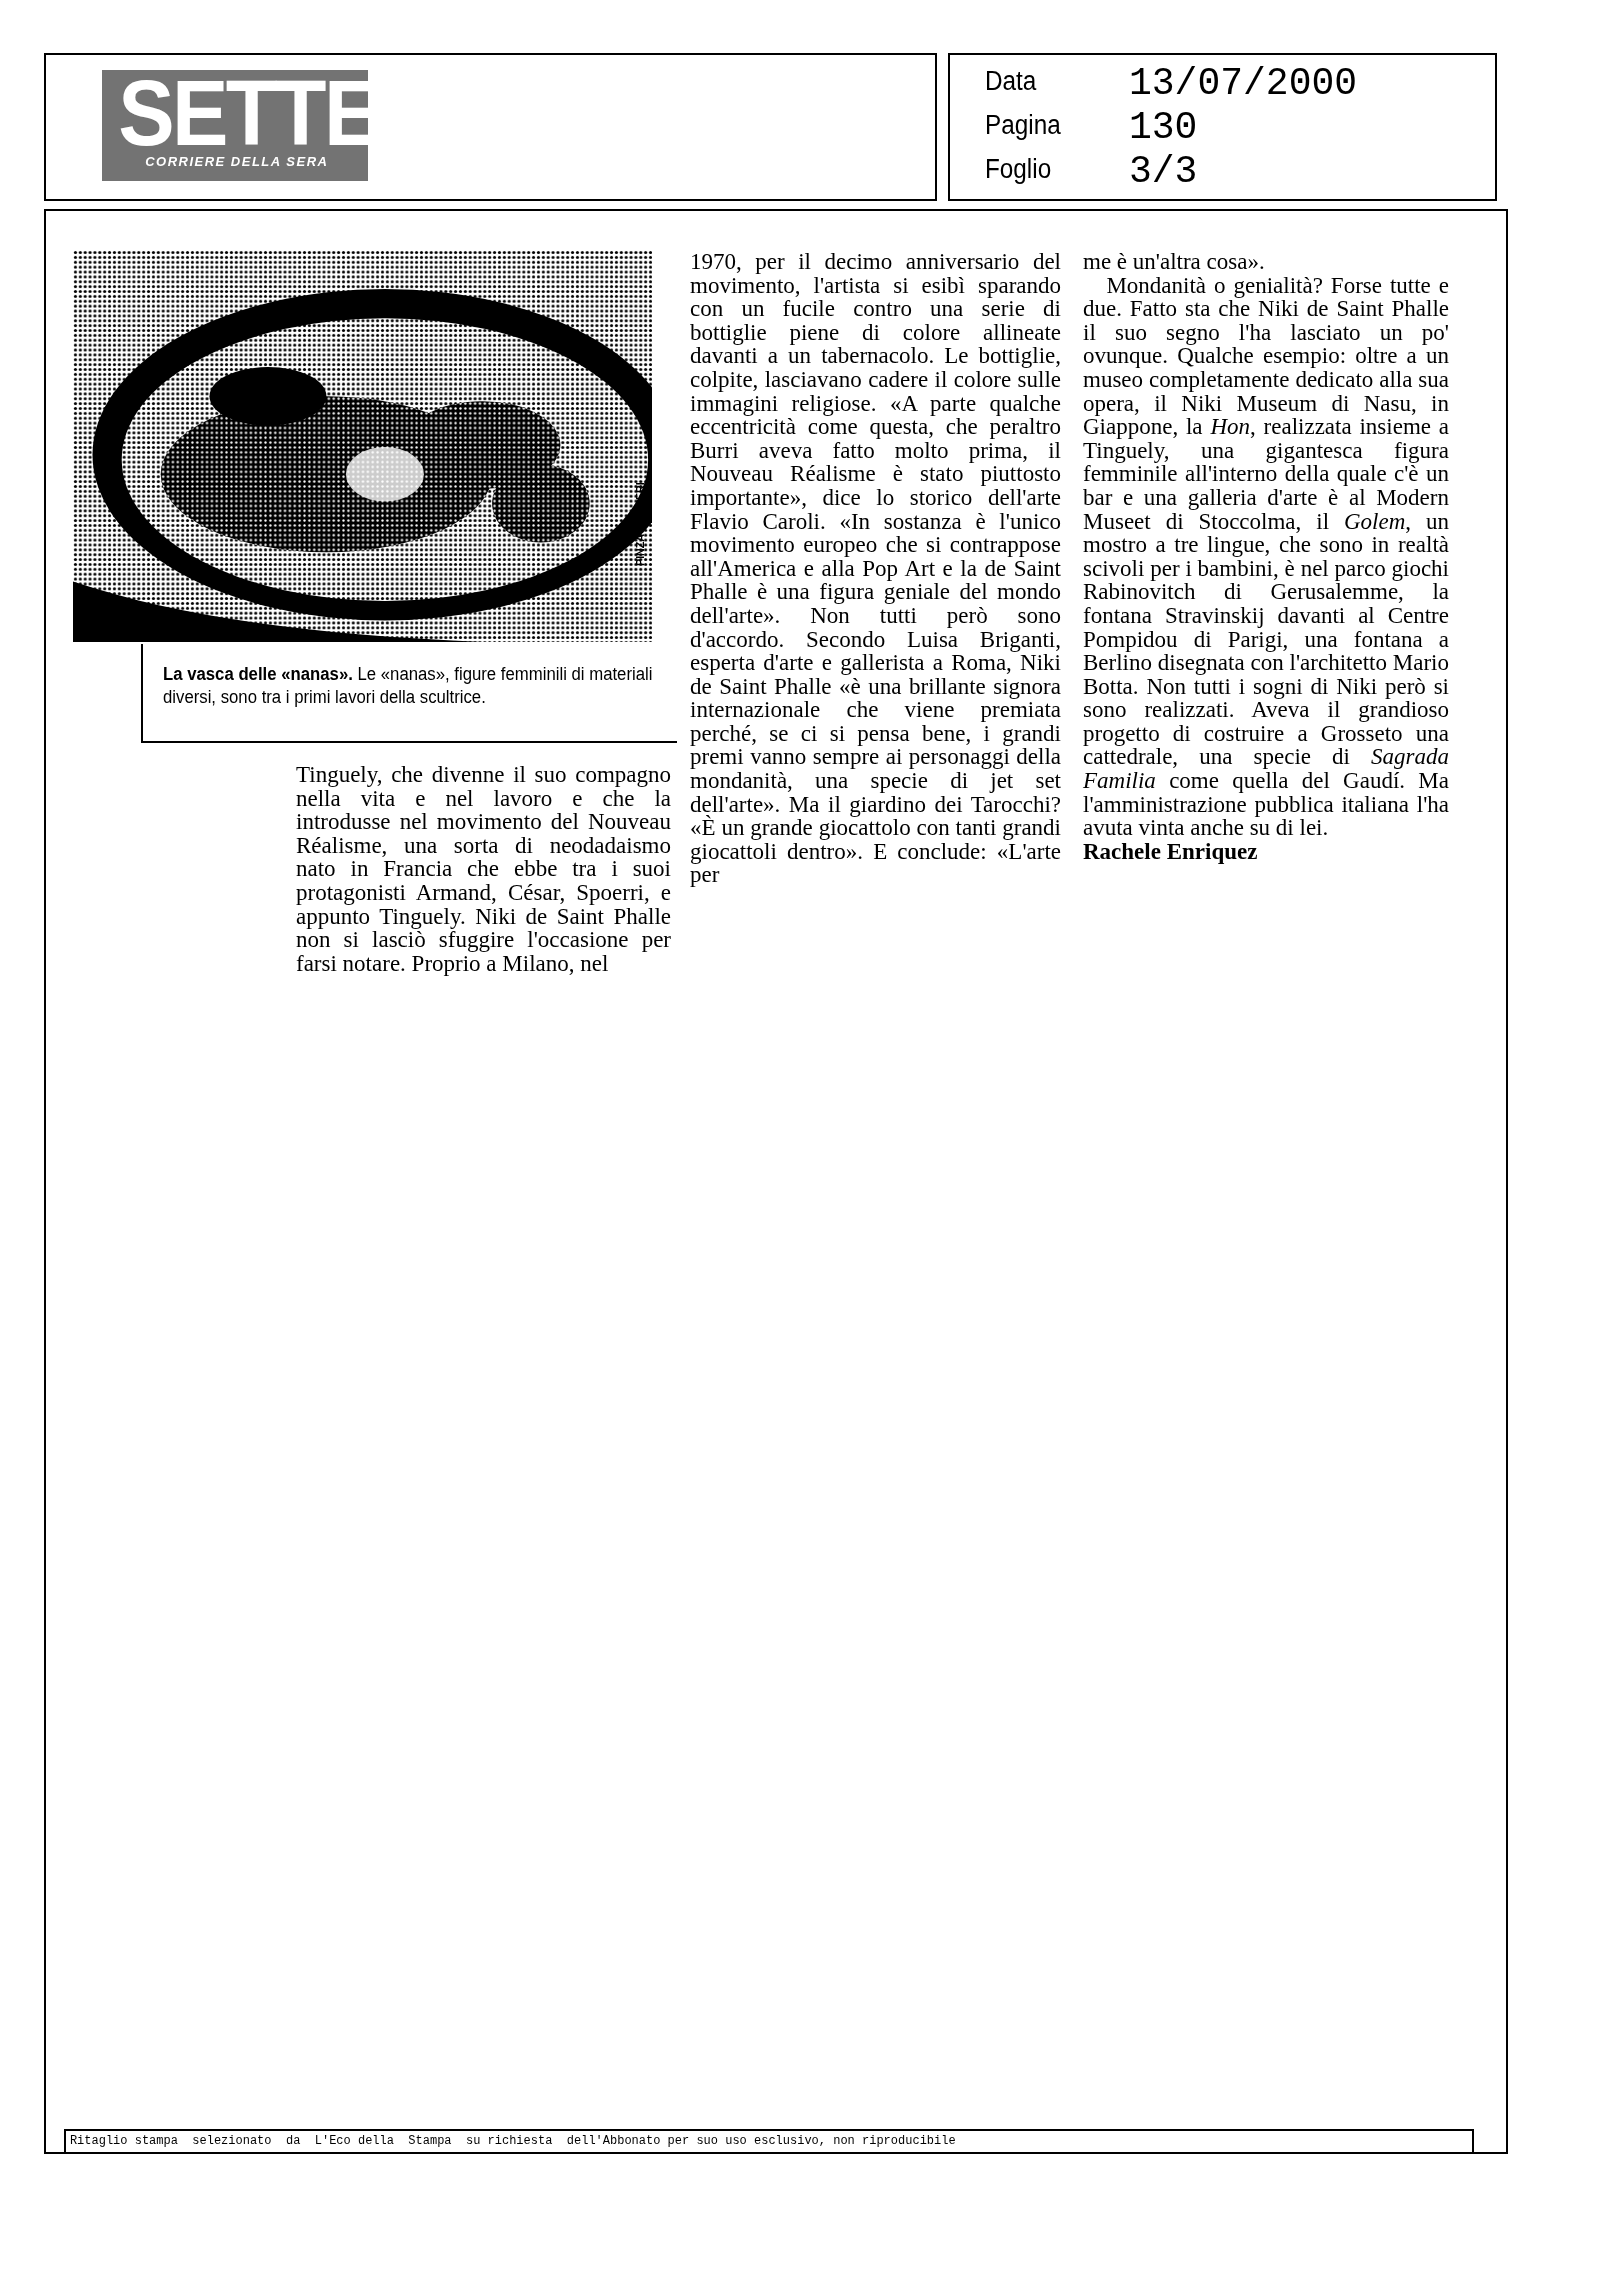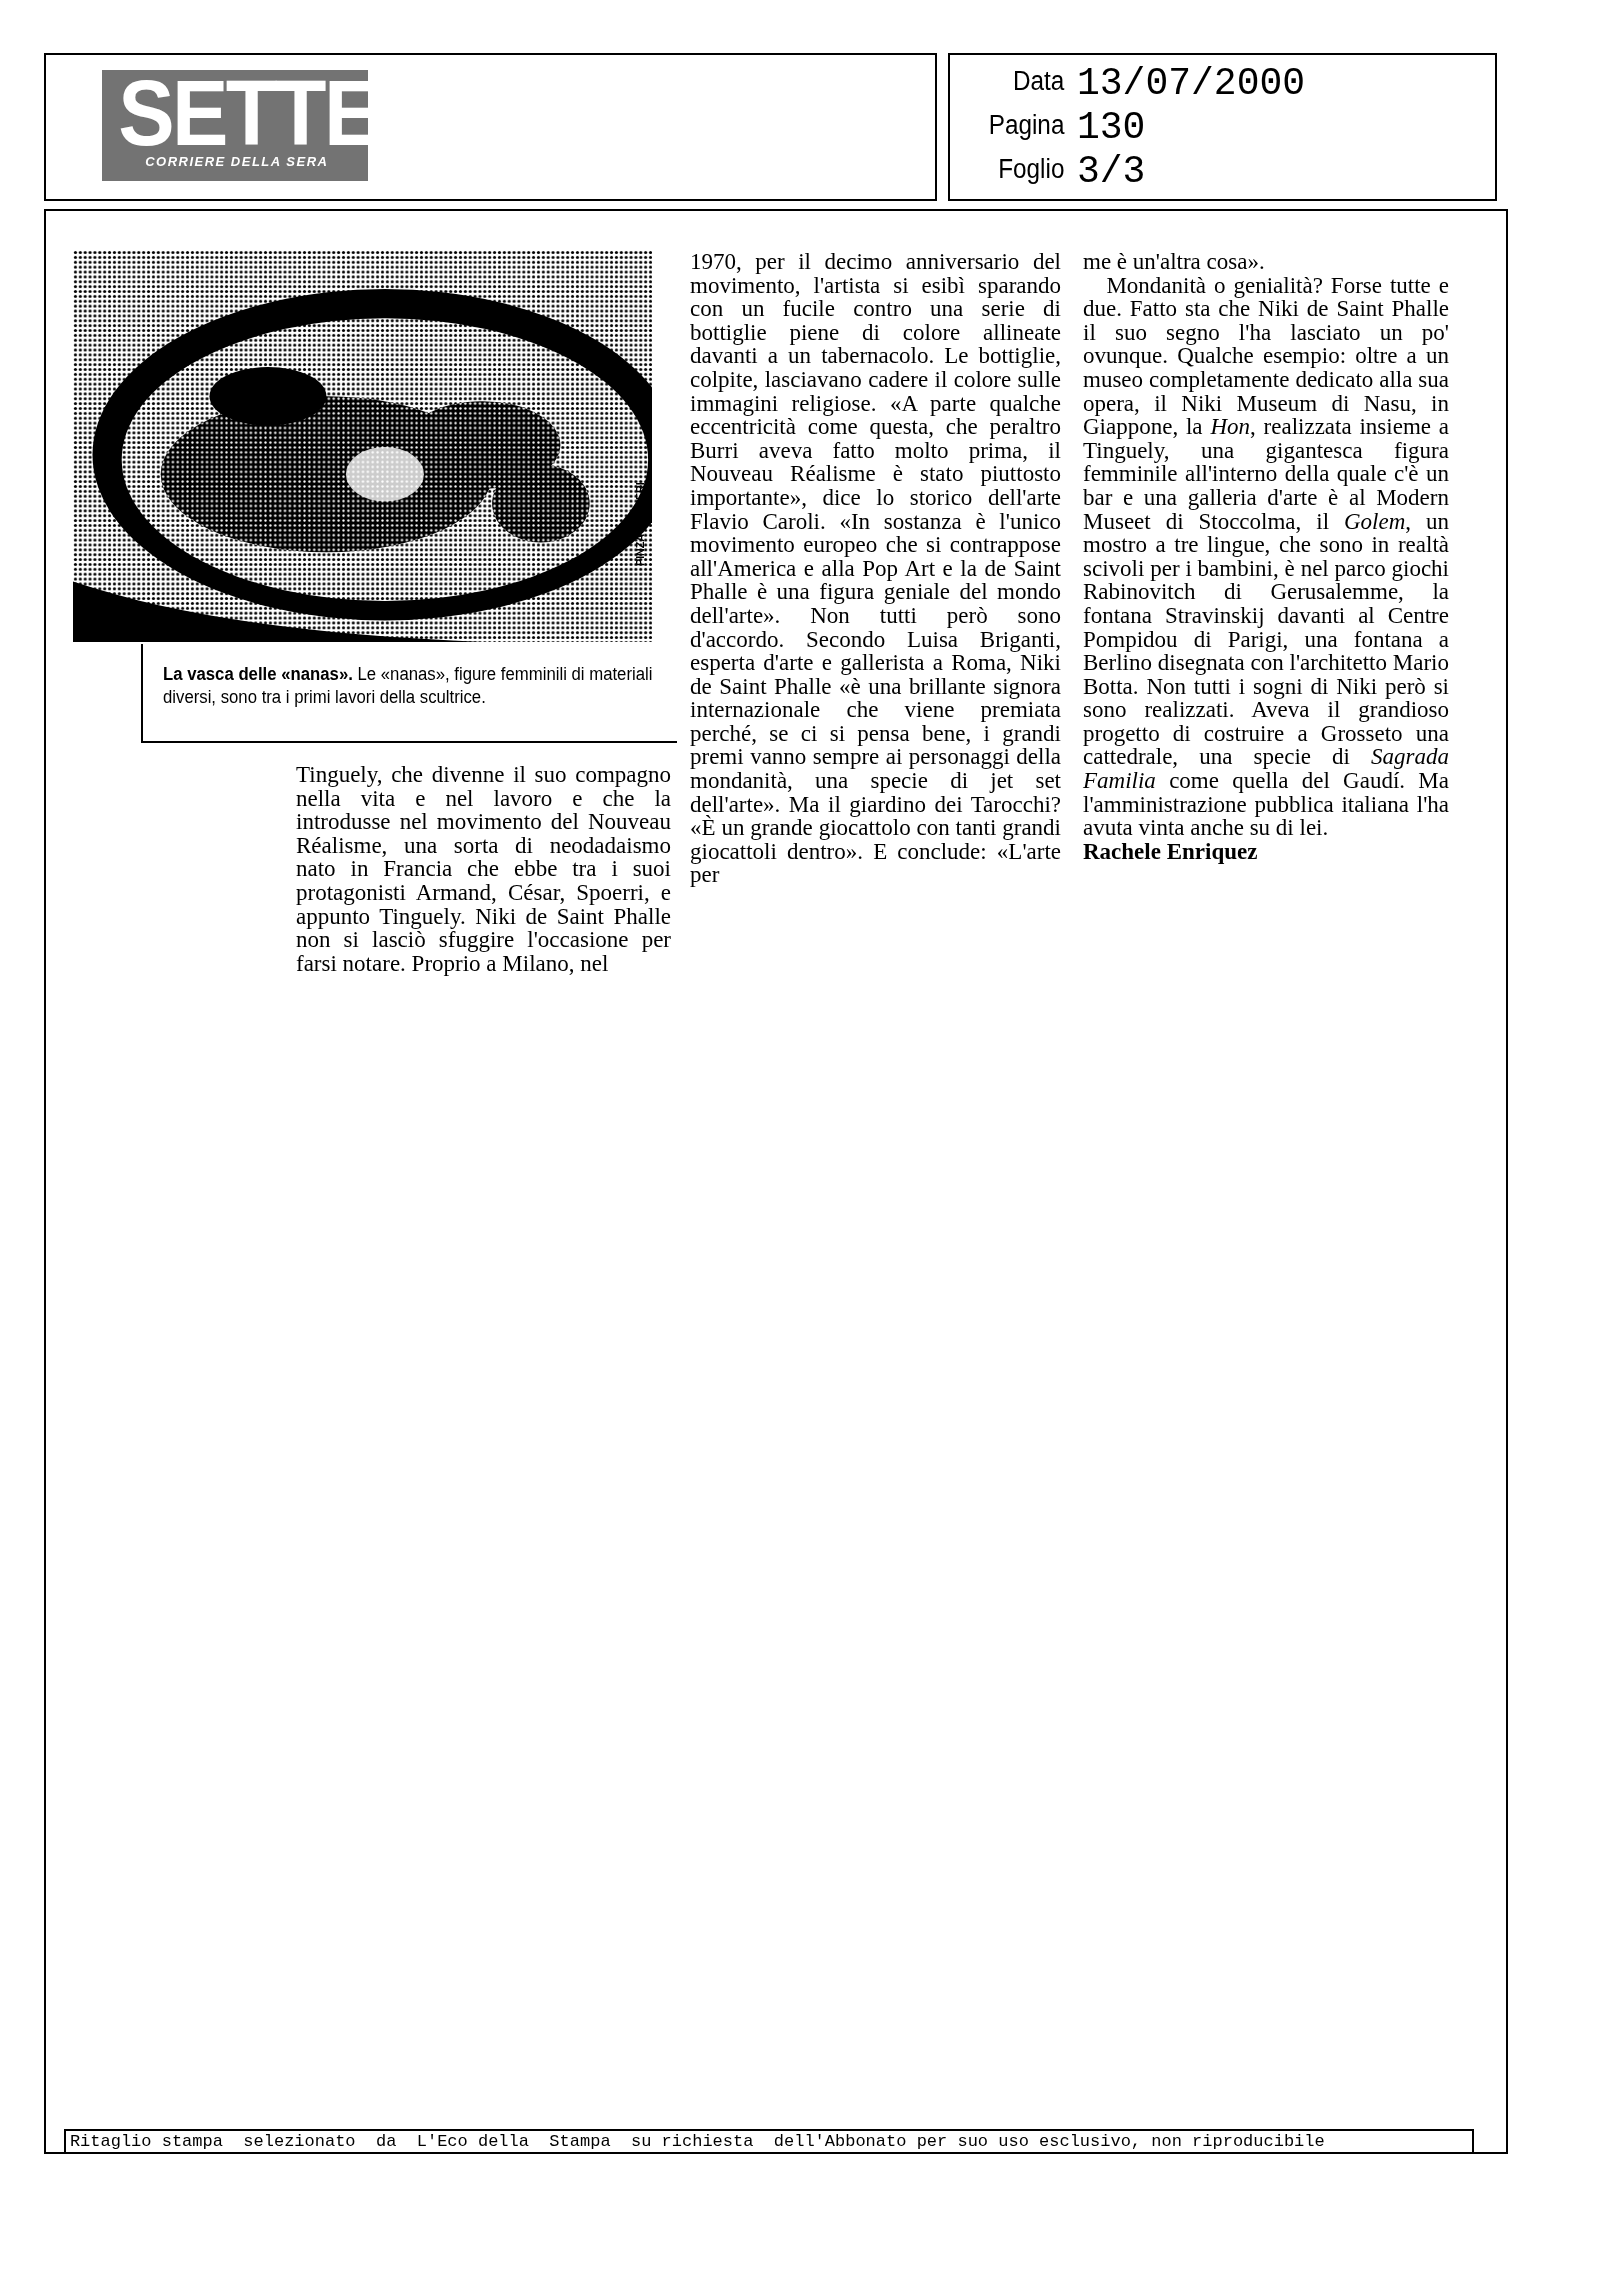--- a/index.html
+++ b/index.html
@@ -10,21 +10,21 @@
   .hdr-left { left: 44px; top: 53px; width: 893px; height: 148px; border: 2.9px solid #000; box-sizing: border-box; }
   .hdr-right { left: 948px; top: 53px; width: 549px; height: 148px; border: 2.9px solid #000; box-sizing: border-box; }
 
   .logo { left: 102px; top: 70px; width: 266px; height: 111px; background: #737373; }
   .logo-title { position: absolute; left: 5.9px; top: -3.9px; width: 256px; text-align: center;
     font-family: "Liberation Sans", sans-serif; font-weight: bold; color: #fff; font-size: 92px; letter-spacing: -2.9px;
     transform: scaleX(0.92); transform-origin: center; line-height: 94px; }
   .logo-sub { position: absolute; left: 7.8px; top: 84px; width: 254px; text-align: center;
     font-family: "Liberation Sans", sans-serif; font-weight: bold; font-style: italic; color: #fff; font-size: 13px; letter-spacing: 1.5px; }
 
-  .meta-row { position: absolute; left: 933px; font-family: "Liberation Sans", sans-serif; font-size: 27px; text-align: right; }
+  .meta-row { position: absolute; left: 985px; font-family: "Liberation Sans", sans-serif; font-size: 27px; }
   .meta-label { display: inline-block; width: 146px; transform: scaleX(0.9); transform-origin: left; }
   .meta-value { position: absolute; left: 144px; top: -3.9px; font-family: Liberation Mono, monospace; font-size: 38px; white-space: nowrap; }
 
   
   .frame { left: 44px; top: 209px; width: 1464px; height: 1945px; border: 2.9px solid #000; box-sizing: border-box; }
 
   
   .photo { left: 73px; top: 250px; width: 579px; height: 392px; overflow: hidden;
     background-color: #9a9a9a;
     background-image: radial-gradient(circle, #000 1.2px, transparent 1.6px);
@@ -43,21 +43,21 @@
   .col p { margin: 0; }
   .col p.indent { text-indent: 23.4px; }
   .col1 { left: 296px; top: 763px; width: 375px; }
   .col2 { left: 690px; top: 250px; width: 371px; }
   .col3 { left: 1083px; top: 250px; width: 366px; }
   .byline { text-align: left; font-weight: bold; }
   .col i { font-style: italic; }
 
   
   .footer { left: 64px; top: 2129px; width: 1410px; height: 24.4px; border: 2px solid #000; border-bottom: none; box-sizing: border-box;
-    font-family: "Liberation Mono", monospace; font-size: 17px; line-height: 21.5px; padding-left: 3.9px; white-space: pre; overflow: hidden; }
+    font-family: "Liberation Mono", monospace; font-size: 12px; line-height: 21.5px; padding-left: 3.9px; white-space: pre; overflow: hidden; }
 </style>
 </head>
 <body>
 
 <div class="abs hdr-left"></div>
 <div class="abs logo">
   <div class="logo-title">SETTE</div>
   <div class="logo-sub">CORRIERE DELLA SERA</div>
 </div>
 

